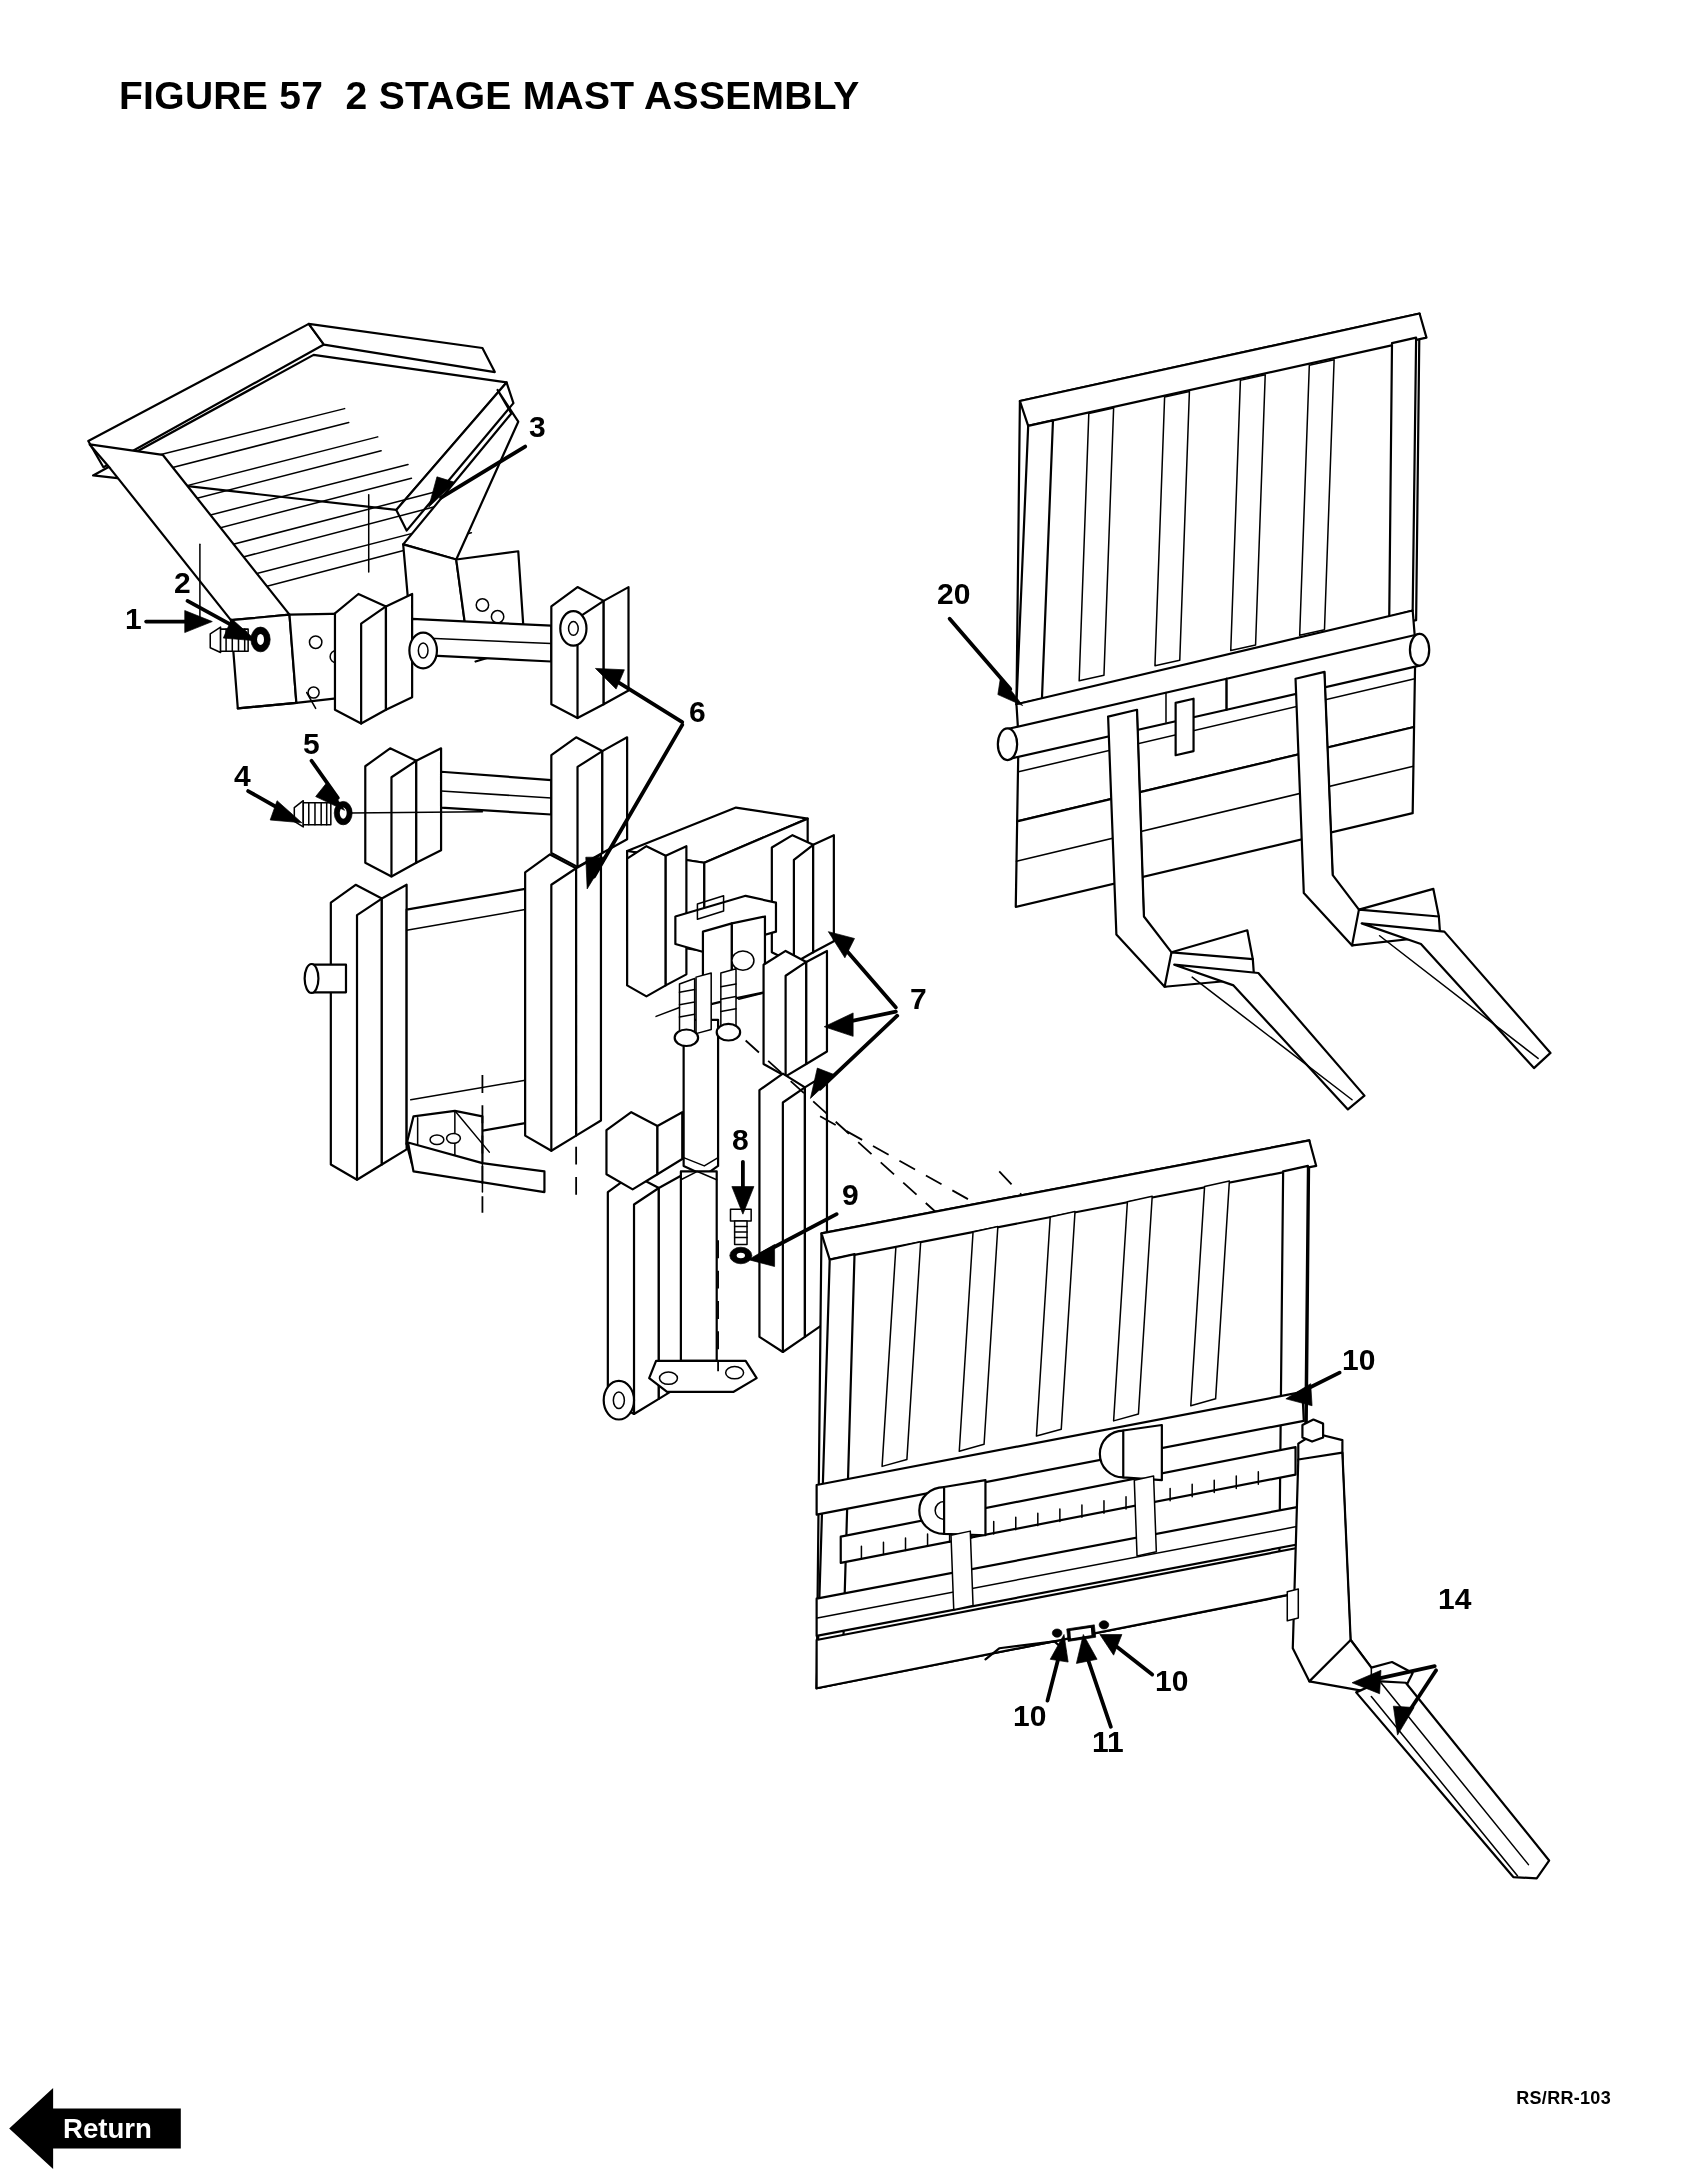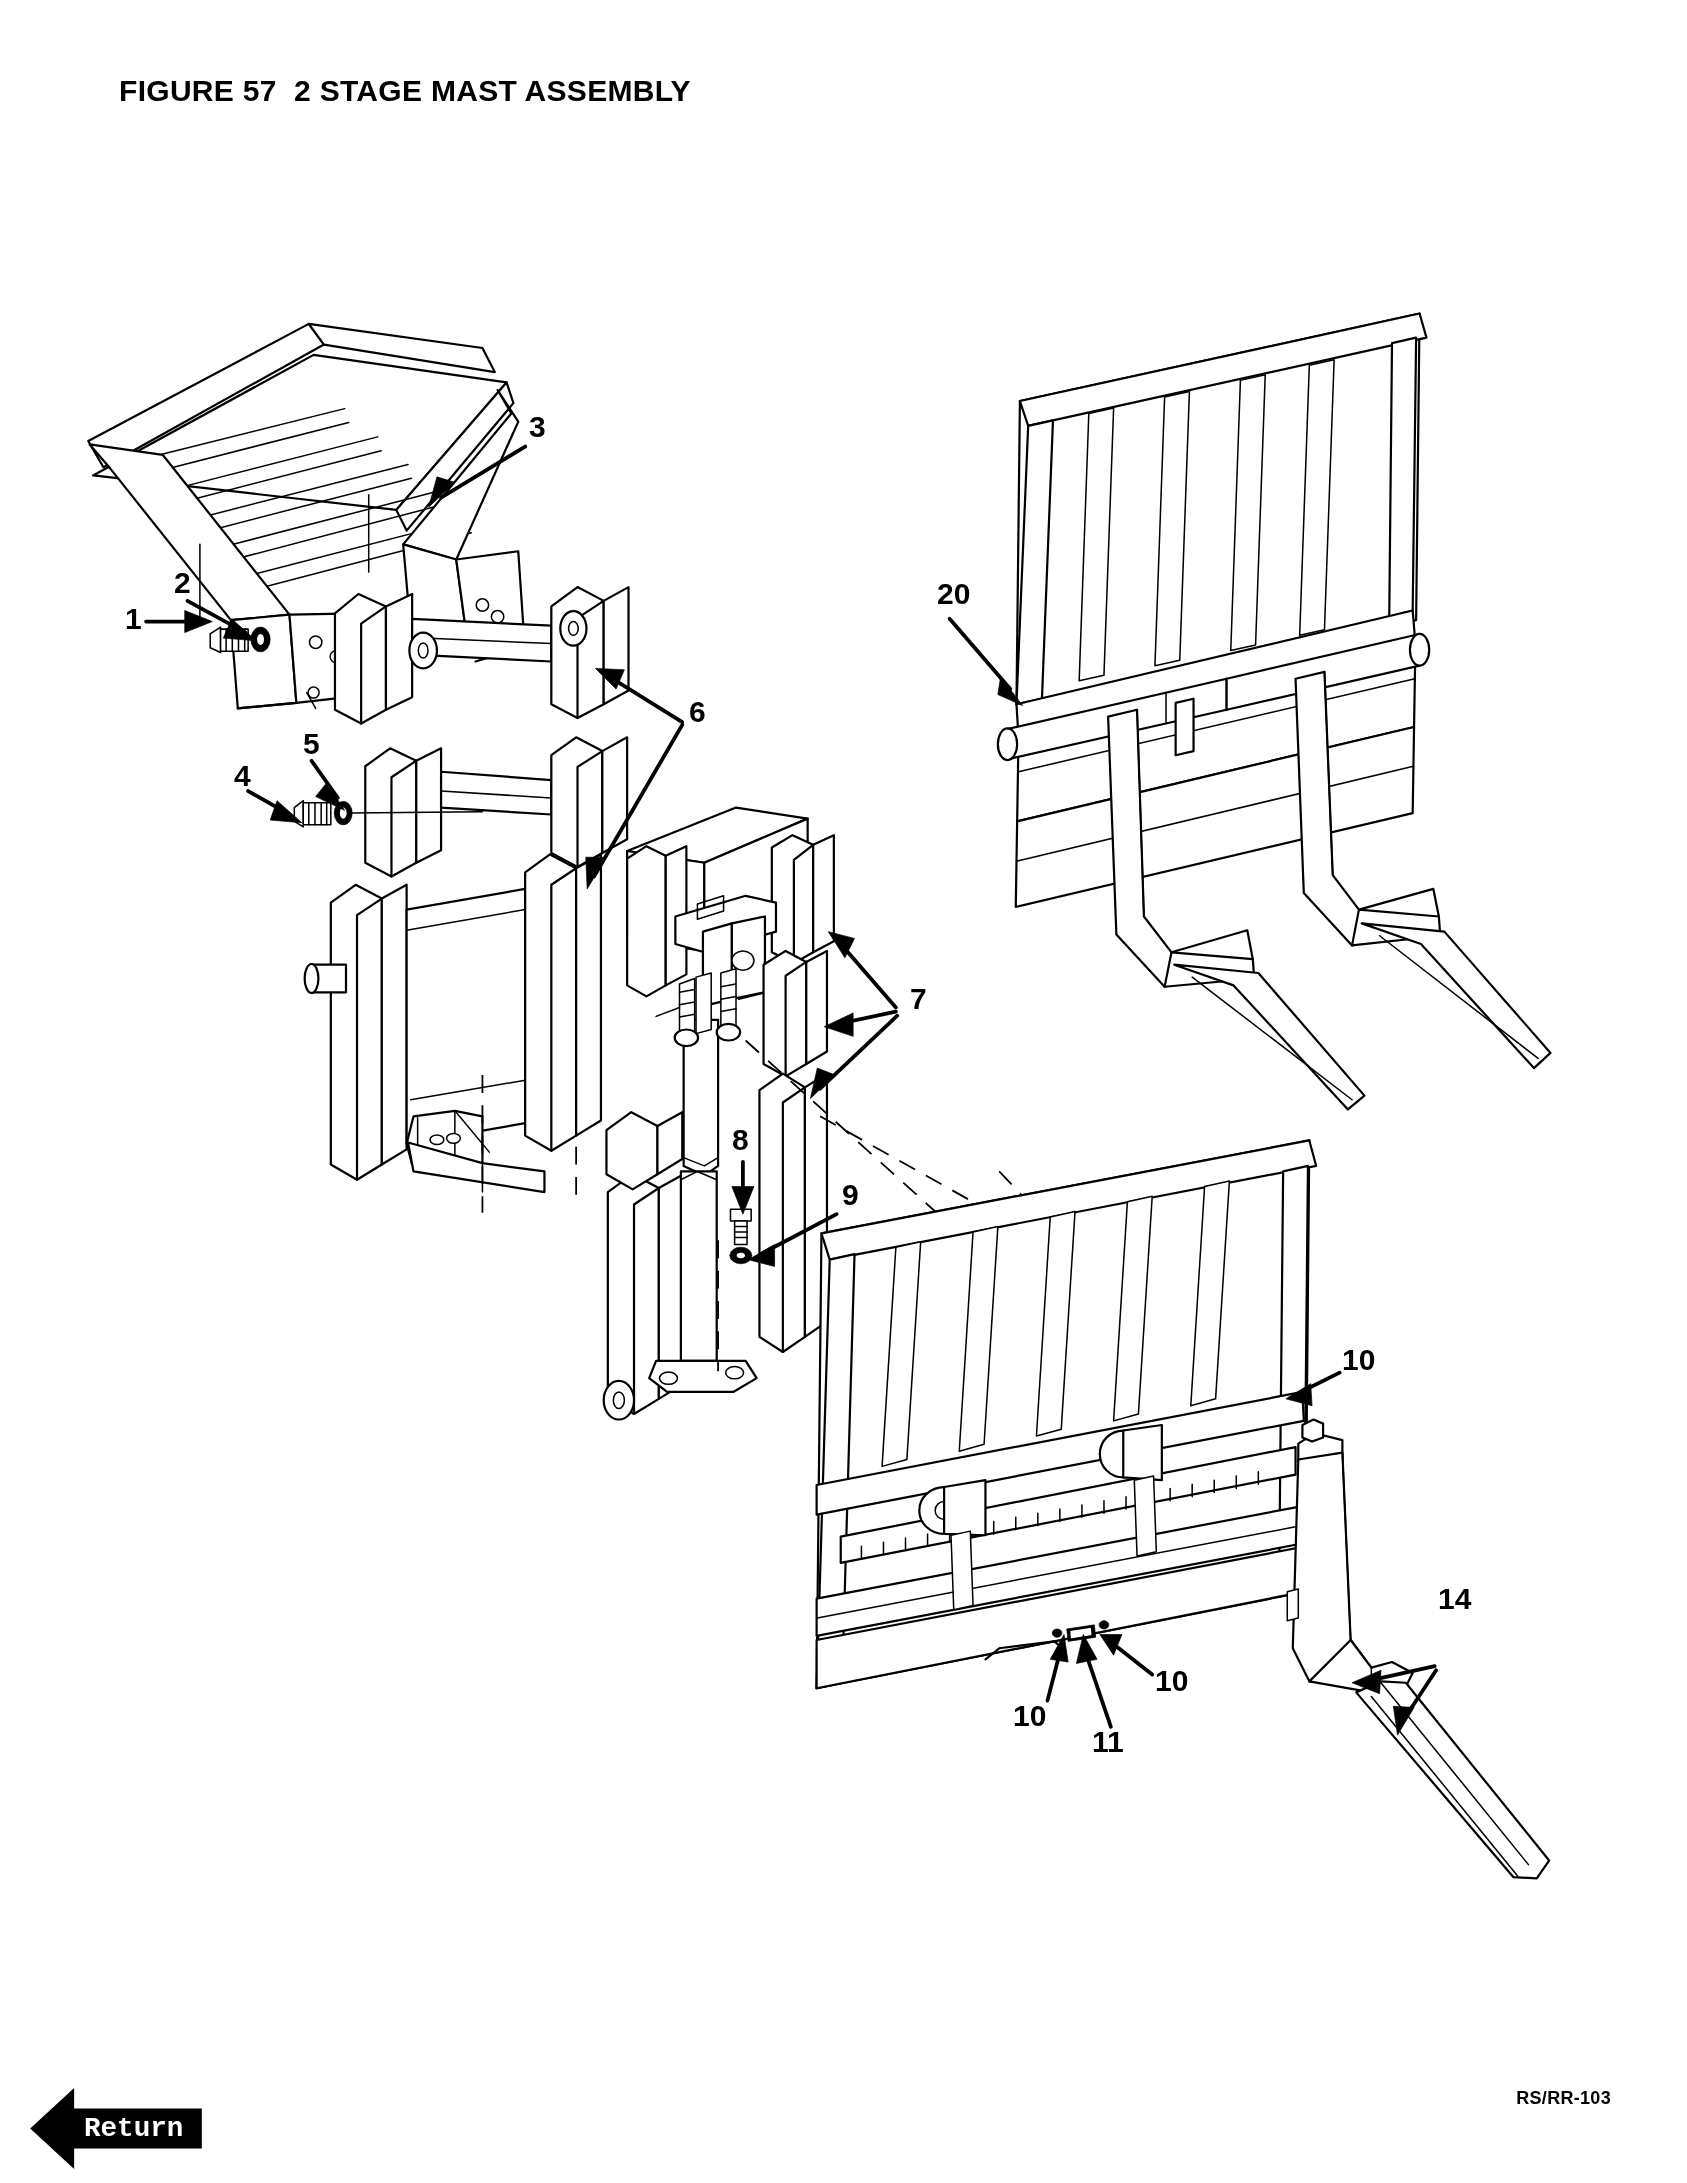--- a/index.html
+++ b/index.html
@@ -16,44 +16,43 @@
     position: relative;
     width: 1687px;
     height: 2183px;
     background: #ffffff;
     overflow: hidden;
   }
   #figure-title {
     position: absolute;
     left: 119px;
     top: 74px;
-    font-size: 30px;
+    font-size: 39px;
     font-weight: bold;
     letter-spacing: 0.3px;
     white-space: pre;
     color: #000;
   }
   #footer-code {
     position: absolute;
     right: 76px;
     top: 2088px;
     font-size: 18px;
     font-weight: bold;
     letter-spacing: 0.3px;
     color: #000000;
   }
   
   #return-button {
     position: absolute;
-    left: 30px;
+    left: 9px;
     top: 2088px;
     width: 172px;
     height: 81px;
     cursor: pointer;
-    font-family: Liberation Mono, monospace;
   }
   #return-button .arrow-shape {
     position: absolute;
     left: 0; top: 0;
     width: 172px; height: 81px;
   }
   #return-label {
     position: absolute;
     left: 54px;
     top: 25px;

